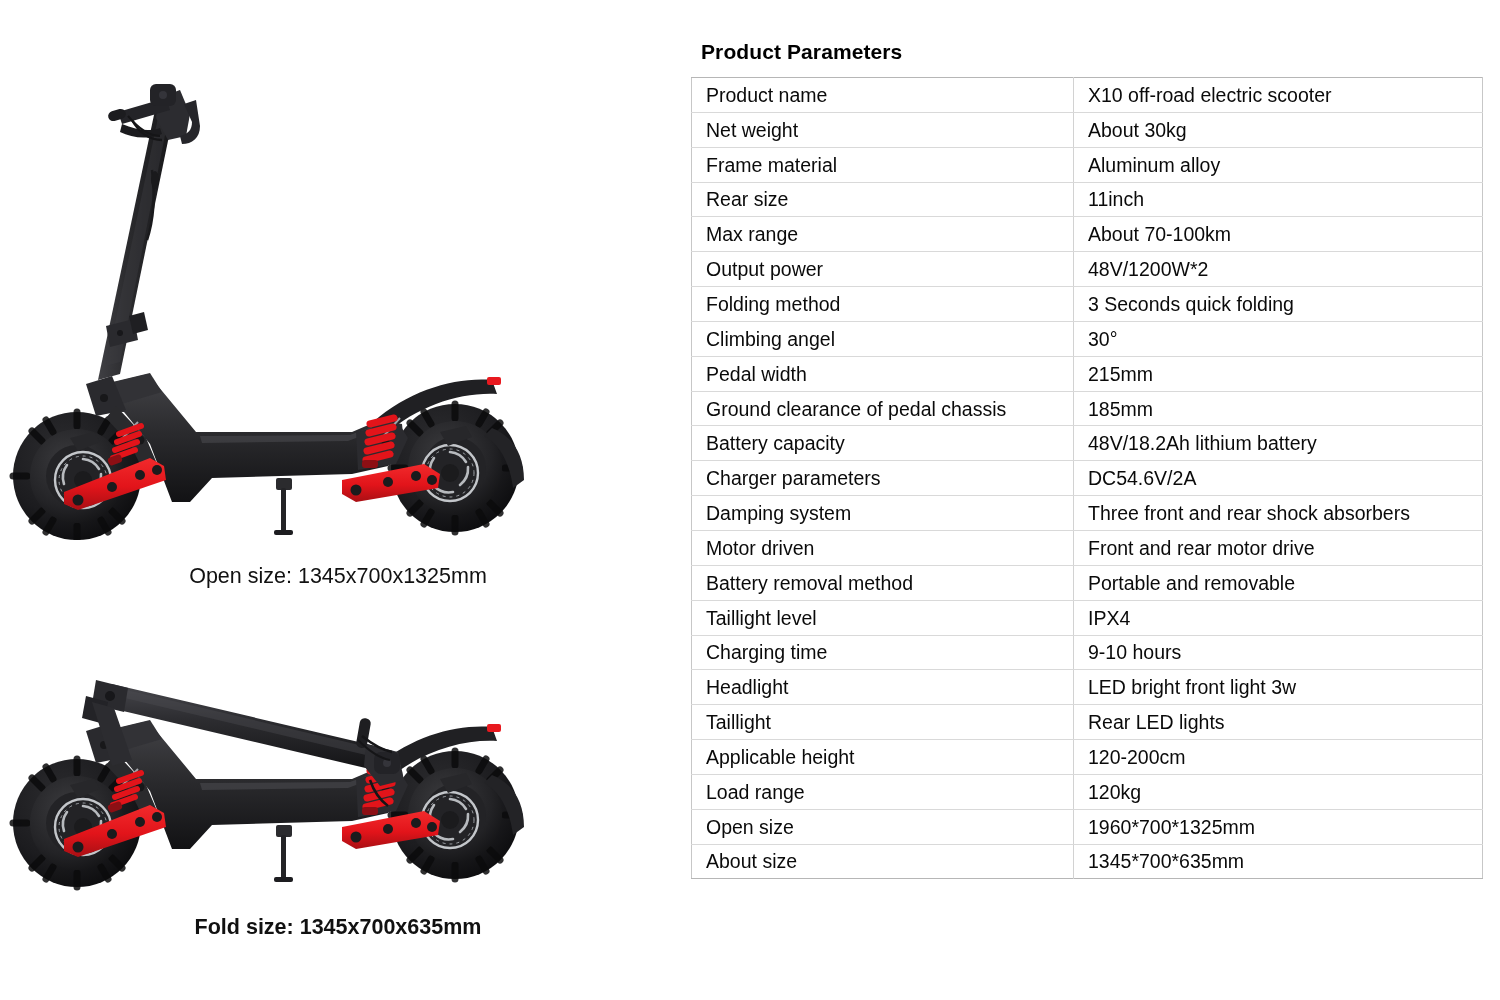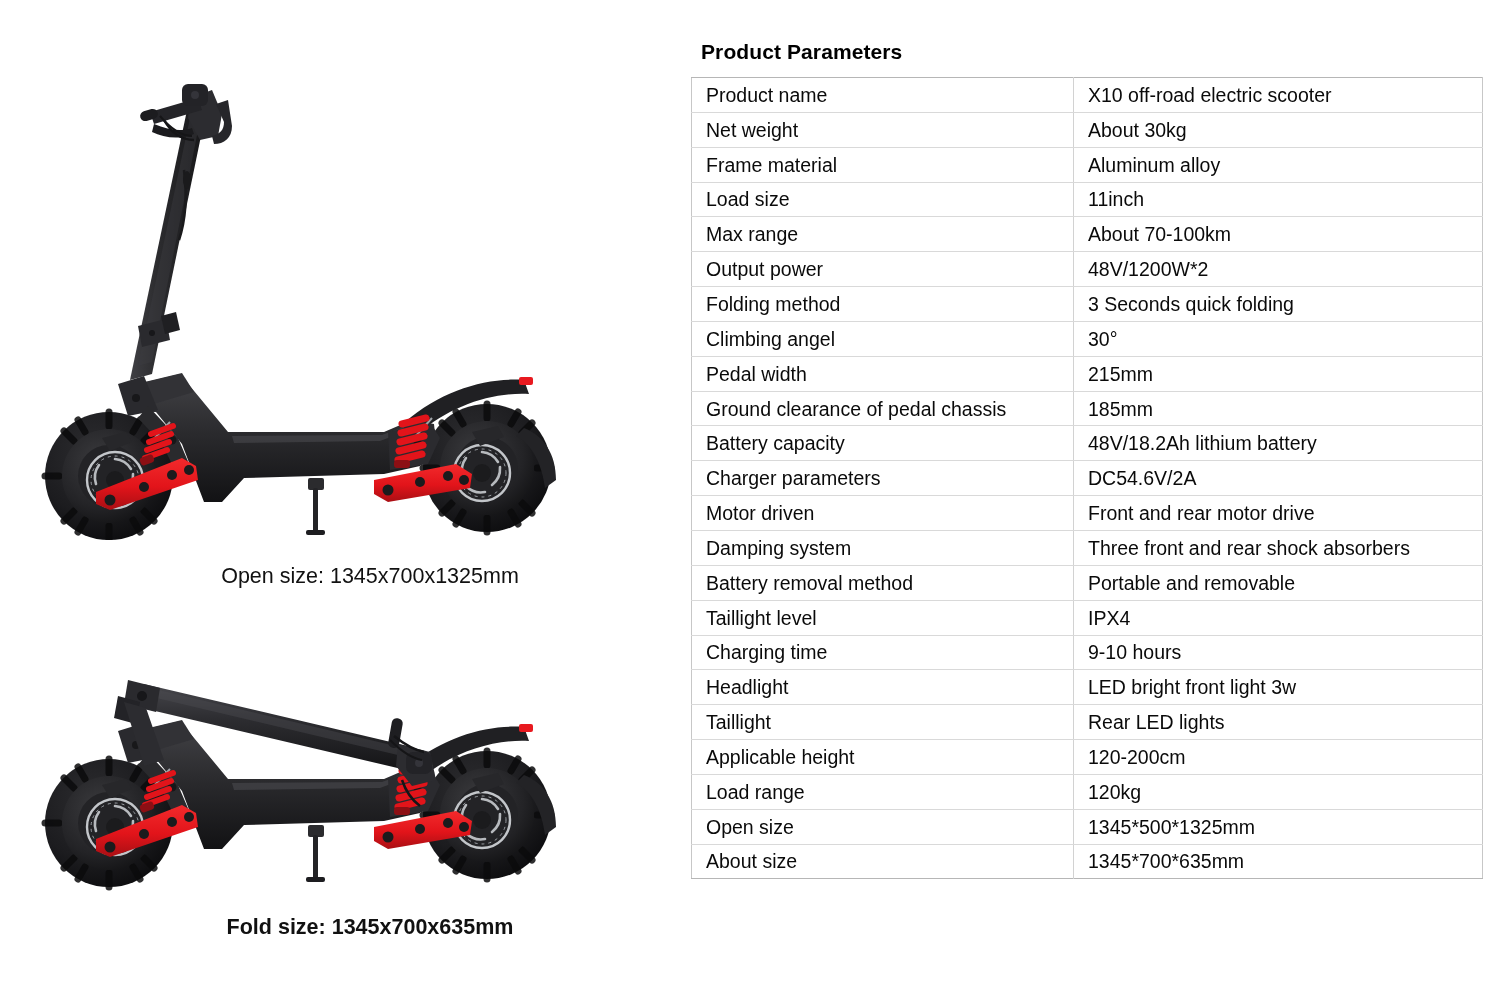--- a/index.html
+++ b/index.html
@@ -16,21 +16,20 @@
     position: relative;
   }
 
   
   #left-column {
     position: absolute;
     left: 0;
     top: 0;
     width: 668px;
     height: 1000px;
-    margin-left: 32px;
   }
 
   .figure-block { position: absolute; left: 0; width: 668px; }
   #figure-open   { top: 40px;  height: 560px; }
   #figure-folded { top: 640px; height: 320px; }
 
   .figure-svg-wrap {
     width: 668px;
     display: block;
   }
@@ -503,21 +502,21 @@
         </tr>
         <tr>
           <td class="param-key">Net weight</td>
           <td class="param-value">About 30kg</td>
         </tr>
         <tr>
           <td class="param-key">Frame material</td>
           <td class="param-value">Aluminum alloy</td>
         </tr>
         <tr>
-          <td class="param-key">Load size</td>
+          <td class="param-key">Rear size</td>
           <td class="param-value">11inch</td>
         </tr>
         <tr>
           <td class="param-key">Max range</td>
           <td class="param-value">About 70-100km</td>
         </tr>
         <tr>
           <td class="param-key">Output power</td>
           <td class="param-value">48V/1200W*2</td>
         </tr>
@@ -539,28 +538,28 @@
         </tr>
         <tr>
           <td class="param-key">Battery capacity</td>
           <td class="param-value">48V/18.2Ah lithium battery</td>
         </tr>
         <tr>
           <td class="param-key">Charger parameters</td>
           <td class="param-value">DC54.6V/2A</td>
         </tr>
         <tr>
+          <td class="param-key">Damping system</td>
+          <td class="param-value">Three front and rear shock absorbers</td>
+        </tr>
+        <tr>
           <td class="param-key">Motor driven</td>
           <td class="param-value">Front and rear motor drive</td>
         </tr>
         <tr>
-          <td class="param-key">Damping system</td>
-          <td class="param-value">Three front and rear shock absorbers</td>
-        </tr>
-        <tr>
           <td class="param-key">Battery removal method</td>
           <td class="param-value">Portable and removable</td>
         </tr>
         <tr>
           <td class="param-key">Taillight level</td>
           <td class="param-value">IPX4</td>
         </tr>
         <tr>
           <td class="param-key">Charging time</td>
           <td class="param-value">9-10 hours</td>
@@ -576,21 +575,21 @@
         <tr>
           <td class="param-key">Applicable height</td>
           <td class="param-value">120-200cm</td>
         </tr>
         <tr>
           <td class="param-key">Load range</td>
           <td class="param-value">120kg</td>
         </tr>
         <tr>
           <td class="param-key">Open size</td>
-          <td class="param-value">1345*500*1325mm</td>
+          <td class="param-value">1960*700*1325mm</td>
         </tr>
         <tr>
           <td class="param-key">About size</td>
           <td class="param-value">1345*700*635mm</td>
         </tr>
       </tbody>
   </table>
 </div>
 
 </body></html>

